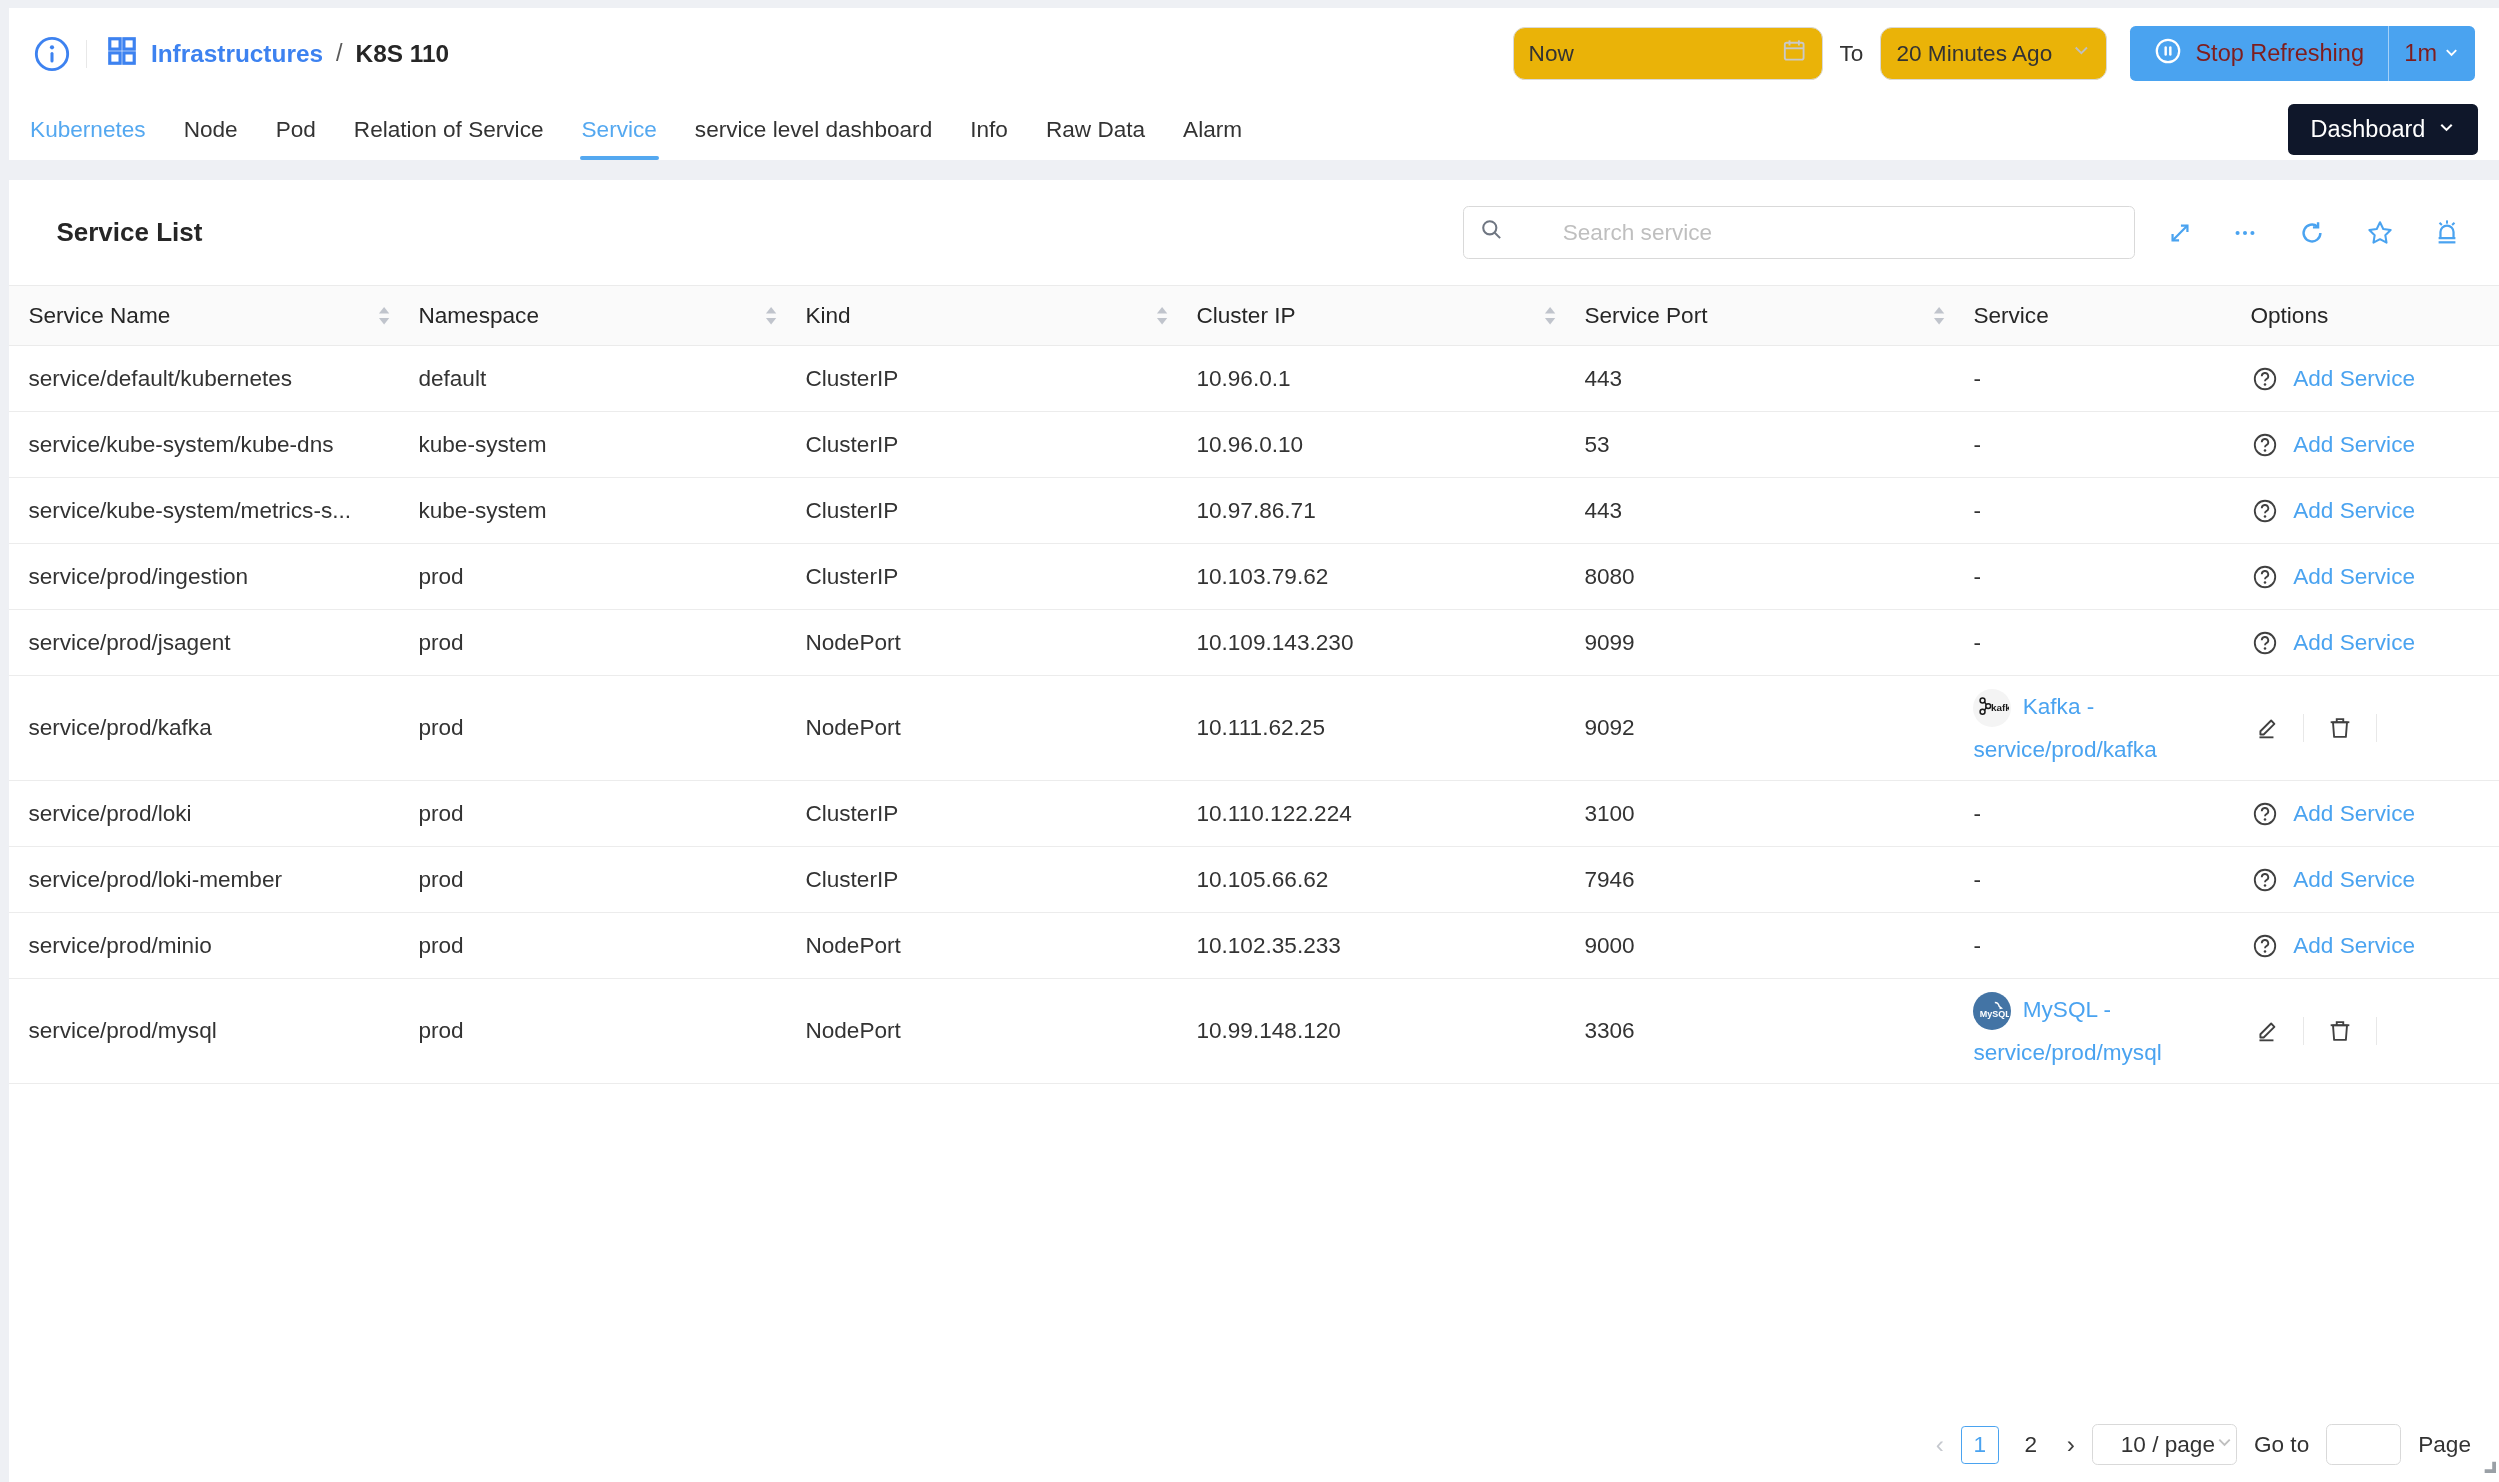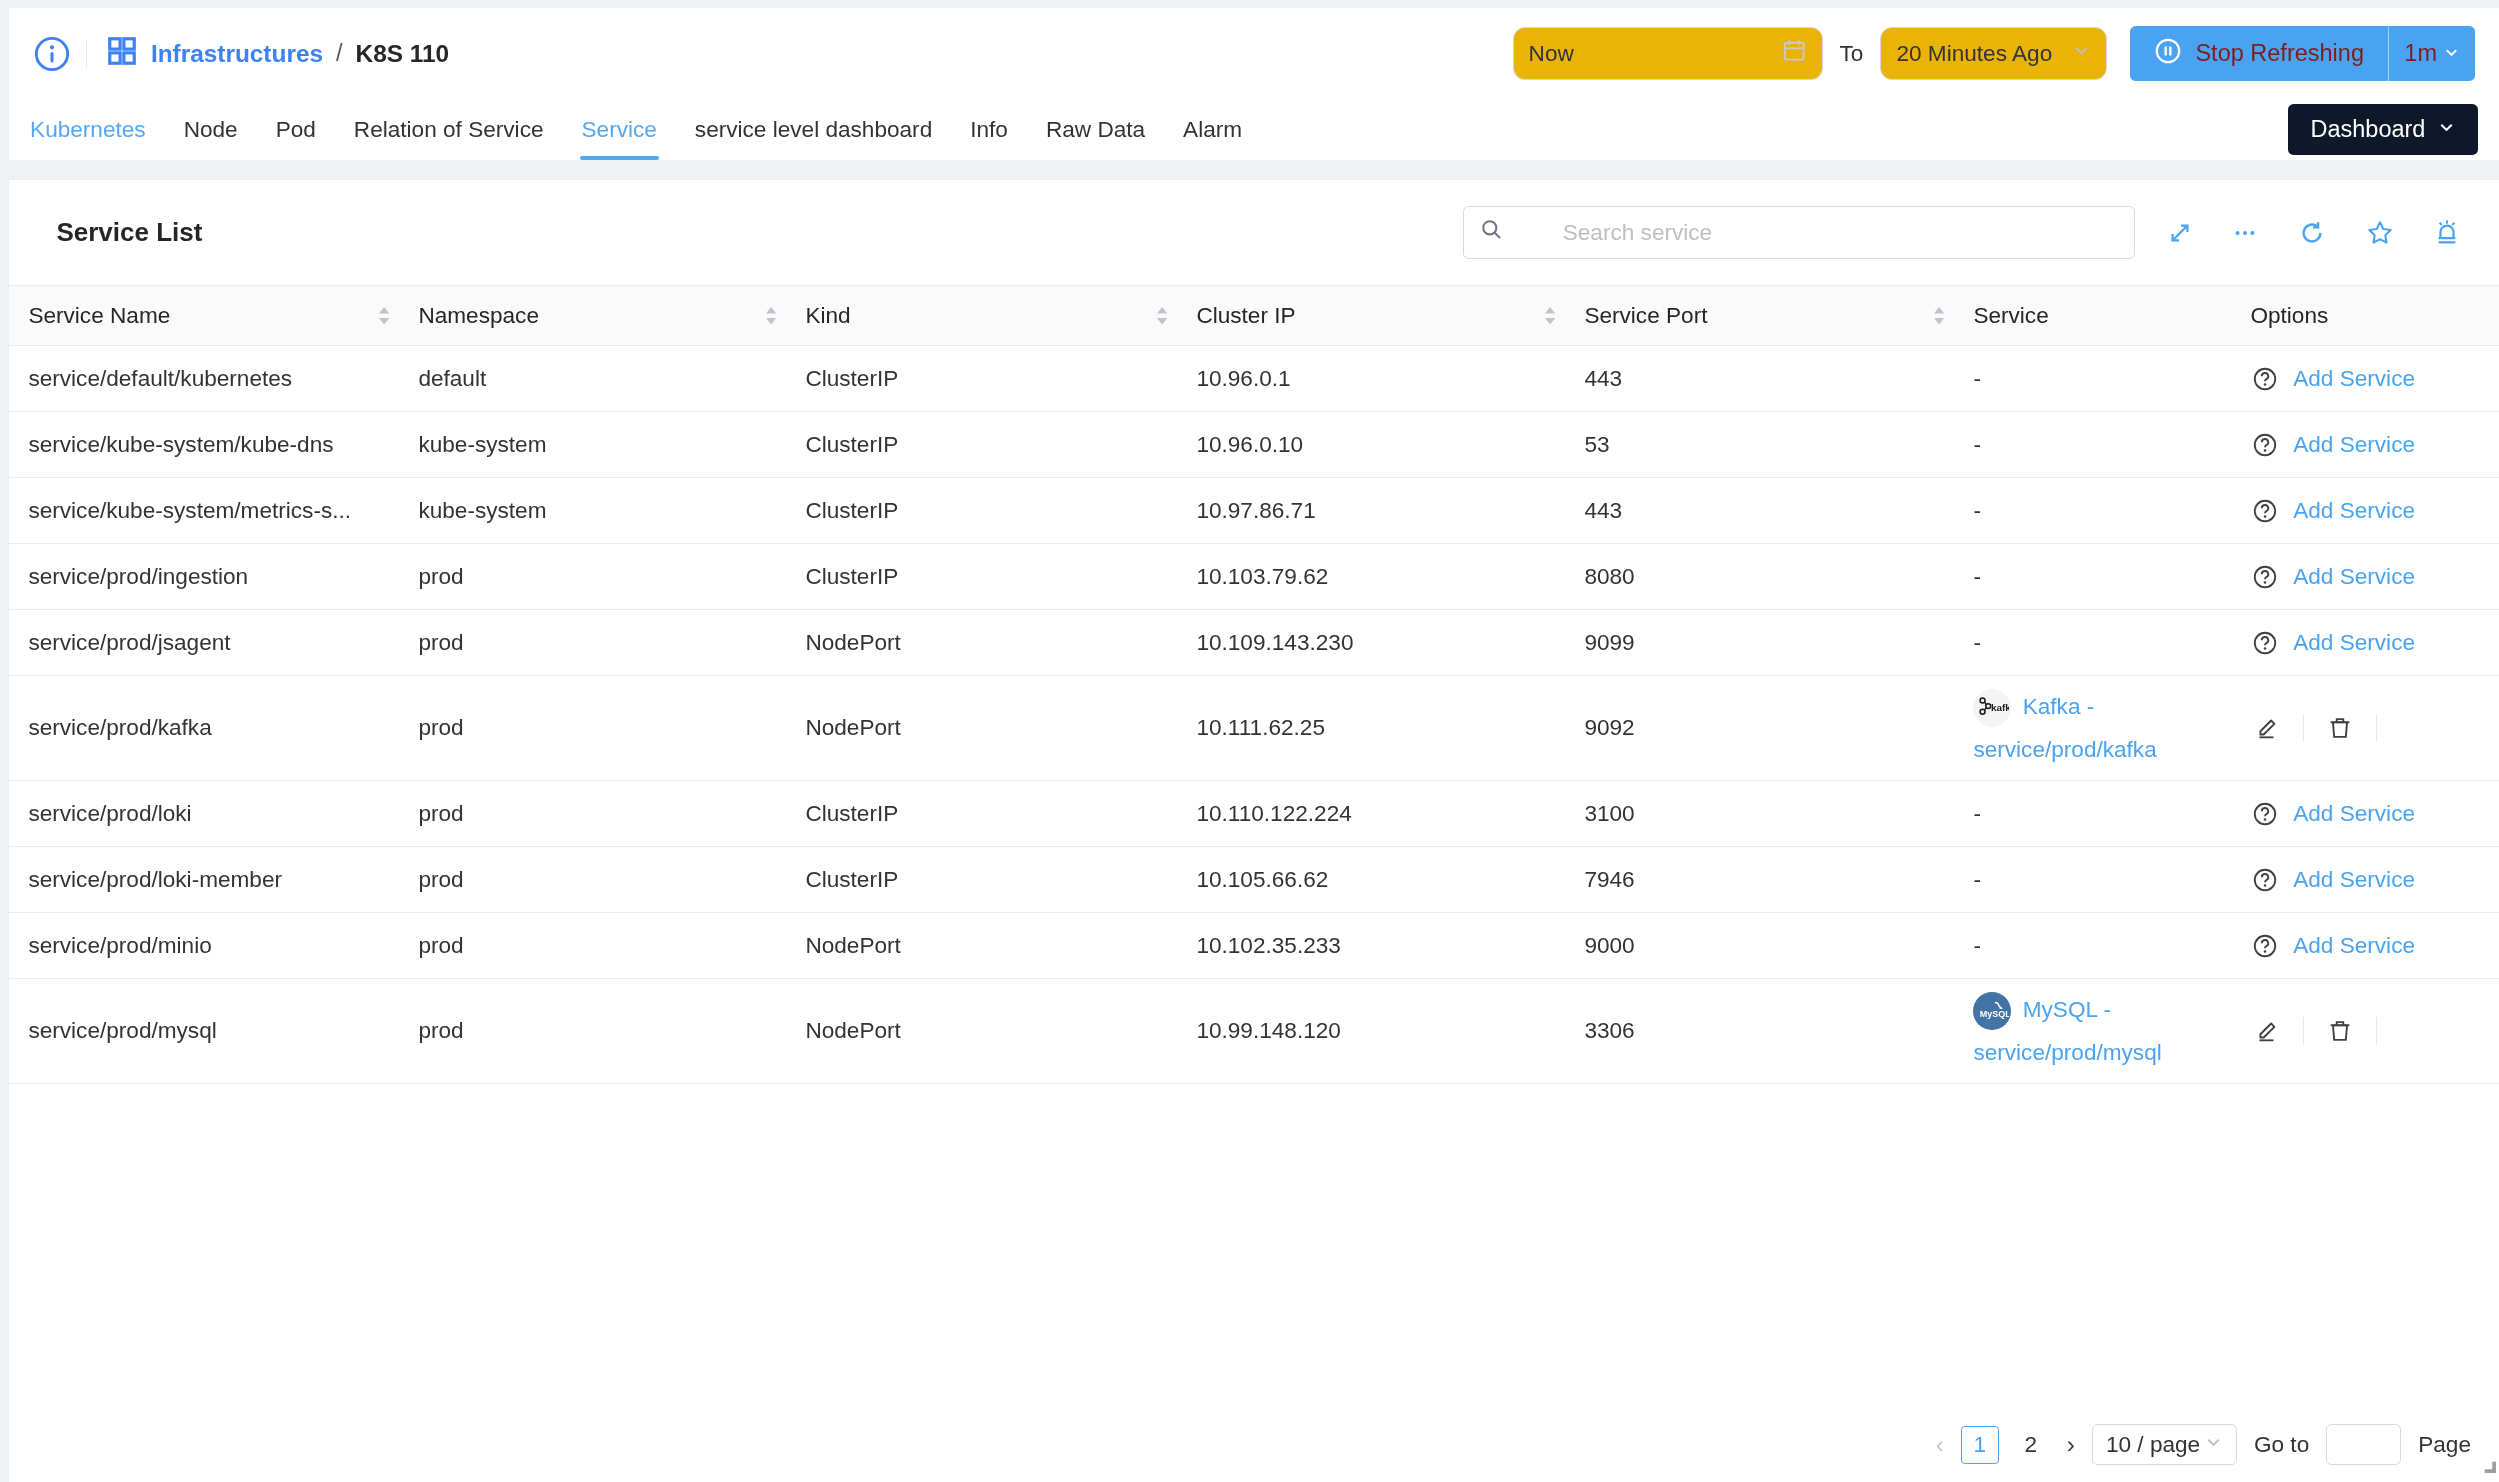--- a/index.html
+++ b/index.html
@@ -73,21 +73,21 @@
   .opt-cell { display:flex; align-items:center; gap:13px; }
   .opt-icon-btn { background:none; border:none; cursor:pointer; display:flex; align-items:center; padding:1.9px; }
   .v-div { width:0.9px; height:28px; background:#e8e8e8; margin:0 7.5px; }
 
   
   .pagination { margin-top:auto; display:flex; align-items:center; justify-content:flex-end; gap:17px; padding:0 28px 17px 0; }
   .pg-nav { background:none; border:none; font-size:24.4px; cursor:pointer; color:#404040; font-family:inherit; }
   .pg-nav.disabled { color:#c6c9cf; cursor:default; }
   .pg-num { min-width:38px; height:38px; display:flex; align-items:center; justify-content:center; font-size:22.6px; color:#333; cursor:pointer; border-radius:3.8px; background:none; border:none; font-family:inherit; }
   .pg-num.active { border:1.9px solid #4aa3f0; color:#4aa3f0; background:#fff; }
-  .pg-select { width:145px; height:41px; border:0.9px solid #d9d9d9; border-radius:5.6px; display:flex; align-items:center; justify-content:space-between; padding:0 13px; cursor:pointer; color:#333; }
+  .pg-select { width:145px; height:41px; border:0.9px solid #d9d9d9; border-radius:5.6px; display:flex; align-items:center; justify-content:flex-end; padding:0 2px; cursor:pointer; color:#333; }
   .pg-goto-input { width:75px; height:41px; border:0.9px solid #d9d9d9; border-radius:5.6px; font-size:22.6px; font-family:inherit; padding:0 7.5px; outline:none; }
   .pg-label { color:#333; }
   .resize-grip { position:absolute; right:2.8px; bottom:2.8px; cursor:nwse-resize; }
 </style>
 </head>
 <body>
 
 <div class="chrome">
 
   <div class="topbar">

